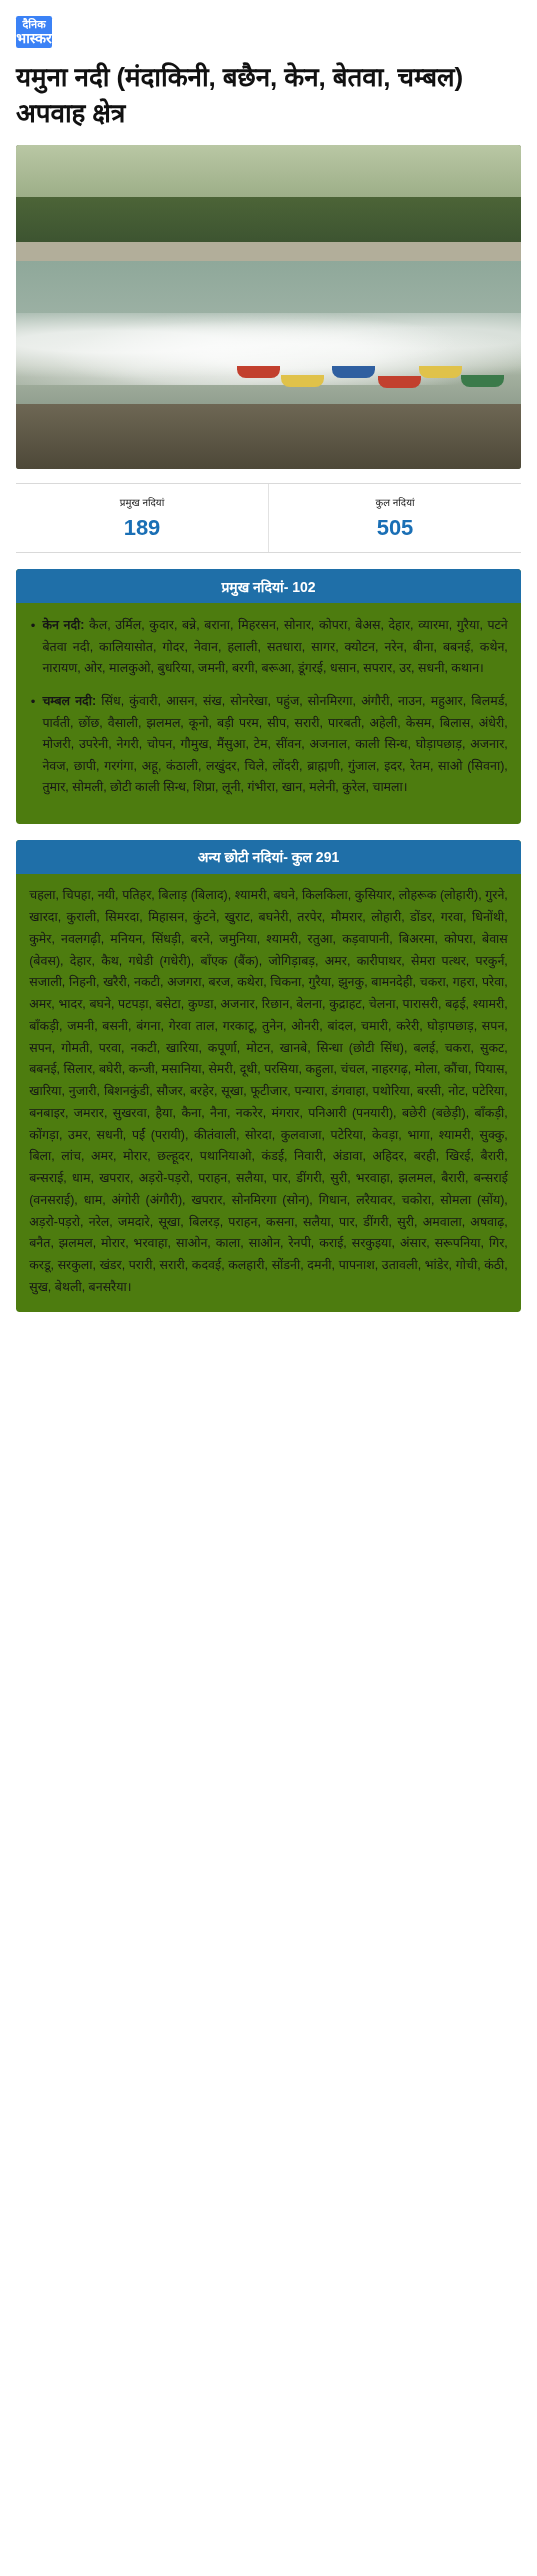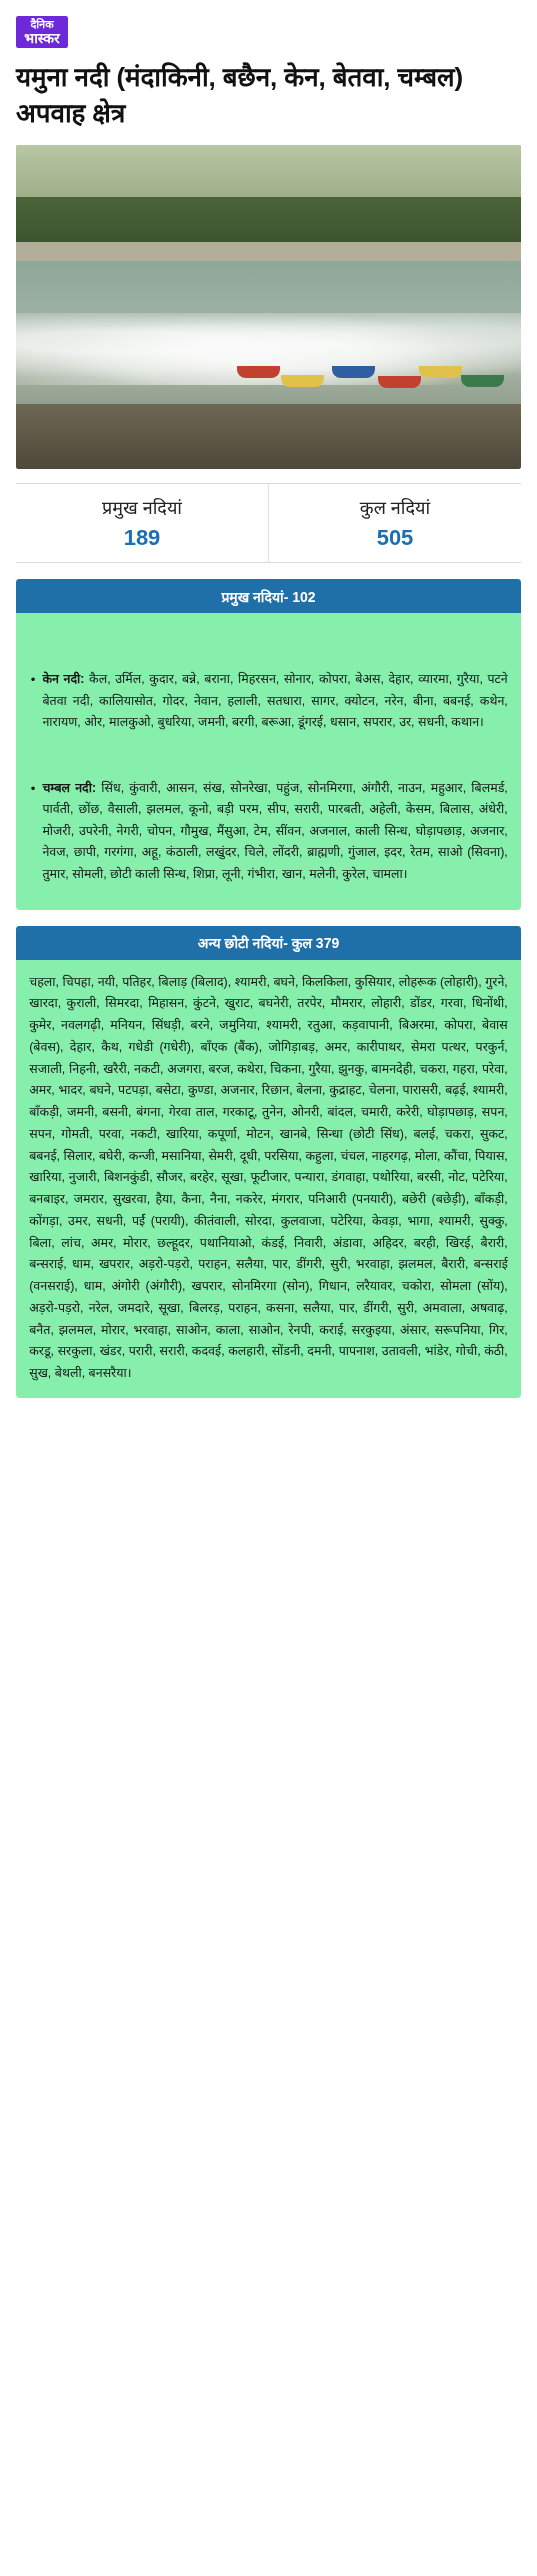--- a/index.html
+++ b/index.html
@@ -16,23 +16,23 @@
   .page {
     width: 537px;
     padding: 13.2px 16px 22px 16px;
   }
 
   
   .logo-row {
     padding: 2.9px 0 7.4px 0;
   }
   .logo {
-    width: 52px;
+    width: 36px;
     height: 32px;
-    background: #6d28d9;
+    background: #3b82f6;
     border-radius: 2.2px;
     display: flex;
     flex-direction: column;
     align-items: center;
     justify-content: center;
     color: #fff;
     line-height: 1.05;
   }
   .logo .l1 { font-size: 11px; font-weight: bold; }
   .logo .l2 { font-size: 14px; font-weight: bold; }
@@ -106,33 +106,33 @@
     border-bottom: 0.7px solid #d9d9d9;
     margin-bottom: 16px;
   }
   .stat {
     flex: 1;
     text-align: center;
     padding: 10.3px 4.4px 11.8px 4.4px;
   }
   .stat + .stat { border-left: 0.7px solid #e2e2e2; }
   .stat .label {
-    font-size: 18px;
+    font-size: 10px;
     color: #222;
     margin-bottom: 5.9px;
   }
   .stat .value {
     font-size: 22px;
     font-weight: bold;
     color: #1a6fb5;
   }
 
   
   .card {
-    background: #86efac;
+    background: #4d7c0f;
     border-radius: 3.7px;
     padding: 0 0 13.2px 0;
     margin-bottom: 16px;
     overflow: hidden;
   }
   .card-head {
     background: #1f6fa8;
     color: #fff;
     font-size: 14px;
     font-weight: bold;
@@ -143,21 +143,20 @@
 
   ul.bullets { list-style: none; }
   ul.bullets > li {
     position: relative;
     padding-left: 13.2px;
     margin-bottom: 11.8px;
     font-size: 12.5px;
     line-height: 1.72;
     color: #161616;
     text-align: justify;
-    margin-top: 44px;
   }
   ul.bullets > li::before {
     content: "•";
     position: absolute;
     left: 1.5px;
     top: 0;
     font-size: 13.2px;
     color: #161616;
   }
   .riv-name { font-weight: bold; }
@@ -218,18 +217,18 @@
           <span class="riv-name">केन नदी:</span><span> कैल, उर्मिल, कुदार, बन्ने, बराना, मिहरसन, सोनार, कोपरा, बेअस, देहार, व्यारमा, गुरैया, पटने बेतवा नदी, कालियासोत, गोदर, नेवान, हलाली, सतधारा, सागर, क्योटन, नरेन, बीना, बबनई, कथेन, नारायण, ओर, मालकुओ, बुधरिया, जमनी, बरगी, बरूआ, डूंगरई, धसान, सपरार, उर, सधनी, कथान।</span>
         </li>
         <li>
           <span class="riv-name">चम्बल नदी:</span><span> सिंध, कुंवारी, आसन, संख, सोनरेखा, पहुंज, सोनमिरगा, अंगौरी, नाउन, महुआर, बिलमर्ड, पार्वती, छोंछ, वैसाली, झलमल, कूनो, बड़ी परम, सीप, सरारी, पारबती, अहेली, केसम, बिलास, अंधेरी, मोजरी, उपरेनी, नेगरी, चोपन, गौमुख, मैंसुआ, टेम, सींवन, अजनाल, काली सिन्ध, घोड़ापछाड़, अजनार, नेवज, छापी, गरगंगा, अहू, कंठाली, लखुंदर, चिले, लोंदरी, ब्राह्मणी, गुंजाल, इदर, रेतम, साओ (सिवना), तुमार, सोमली, छोटी काली सिन्ध, शिप्रा, लूनी, गंभीरा, खान, मलेनी, कुरेल, चामला।</span>
         </li>
       </ul>
     </div>
   </div>
 
   <div class="card">
-    <div class="card-head">अन्य छोटी नदियां- कुल 379</div>
+    <div class="card-head">अन्य छोटी नदियां- कुल 291</div>
     <div class="plain-body">चहला, चिपहा, नयी, पतिहर, बिलाड़ (बिलाद), श्यामरी, बघने, किलकिला, कुसियार, लोहरूक (लोहारी), गुरने, खारदा, कुराली, सिमरदा, मिहासन, कुंटने, खुराट, बघनेरी, तरपेर, मौमरार, लोहारी, डोंडर, गरवा, धिनोंथी, कुमेर, नवलगढ़ी, मनियन, सिंधड़ी, बरने, जमुनिया, श्यामरी, रतुआ, कड़वापानी, बिअरमा, कोपरा, बेवास (बेवस), देहार, कैथ, गधेडी (गधेरी), बॉंएक (बैंक), जोगिड़ाबड़, अमर, कारीपाथर, सेमरा पत्थर, परकुर्न, सजाली, निहनी, खरैरी, नकटी, अजगरा, बरज, कथेरा, चिकना, गुरैया, झुनकु, बामनदेही, चकरा, गहरा, परेवा, अमर, भादर, बघने, पटपड़ा, बसेटा, कुण्डा, अजनार, रिछान, बेलना, कुद्राहट, चेलना, पारासरी, बढ़ई, श्यामरी, बॉंकड़ी, जमनी, बसनी, बंगना, गेरवा ताल, गरकाटू, तुनेन, ओनरी, बांदल, चमारी, करेरी, घोड़ापछाड़, सपन, सपन, गोमती, परवा, नकटी, खारिया, कपूर्णा, मोटन, खानबे, सिन्धा (छोटी सिंध), बलई, चकरा, सुकट, बबनई, सिलार, बघेरी, कन्जी, मसानिया, सेमरी, दूधी, परसिया, कहुला, चंचल, नाहरगढ़, मोला, कौंचा, पियास, खारिया, नुजारी, बिशनकुंडी, सौजर, बरहेर, सूखा, फूटीजार, पन्यारा, डंगवाहा, पथोरिया, बरसी, नोट, पटेरिया, बनबाइर, जमरार, सुखरवा, हैया, कैना, नैना, नकरेर, मंगरार, पनिआरी (पनयारी), बछेरी (बछेड़ी), बॉंकड़ी, कोंगड़ा, उमर, सधनी, पर्ई (परायी), कीतंवाली, सोरदा, कुलवाजा, पटेरिया, केवड़ा, भागा, श्यामरी, सुक्कु, बिला, लांच, अमर, मोरार, छल्हूदर, पथानियाओ, कंडई, निवारी, अंडावा, अहिदर, बरही, खिरई, बैरारी, बन्सराई, धाम, खपरार, अड़रो-पड़रो, पराहन, सलैया, पार, डींगरी, सुरी, भरवाहा, झलमल, बैरारी, बन्सराई (वनसराई), धाम, अंगोरी (अंगौरी), खपरार, सोनमिरगा (सोन), गिधान, लरैयावर, चकोरा, सोमला (सोंय), अड़रो-पड़रो, नरेल, जमदारे, सूखा, बिलरड़, पराहन, कसना, सलैया, पार, डींगरी, सुरी, अमवाला, अषवाढ़, बनैत, झलमल, मोरार, भरवाहा, साओन, काला, साओन, रेनपी, कराई, सरकुइया, अंसार, सरूपनिया, गिर, करडू, सरकुला, खंडर, परारी, सरारी, कदवई, कलहारी, सोंडनी, दमनी, पापनाश, उतावली, भांडेर, गोची, कंठी, सुख, बेथली, बनसरैया।</div>
   </div>
 
 </div>
 
 
 </body></html>

